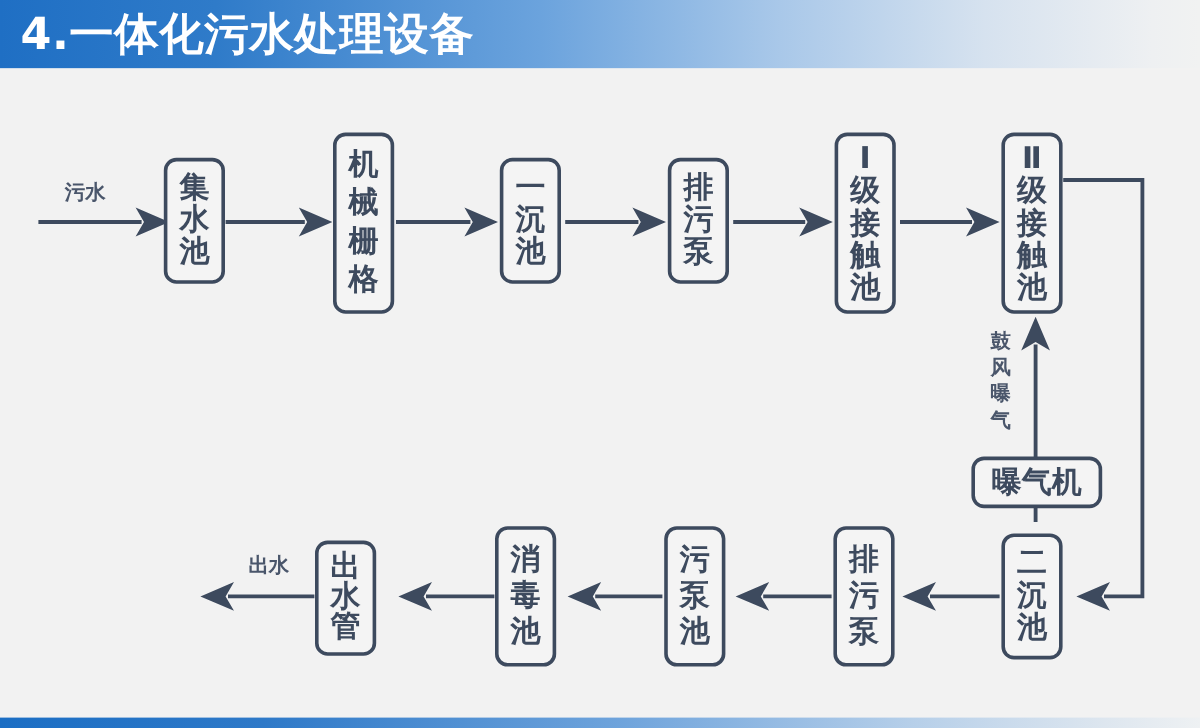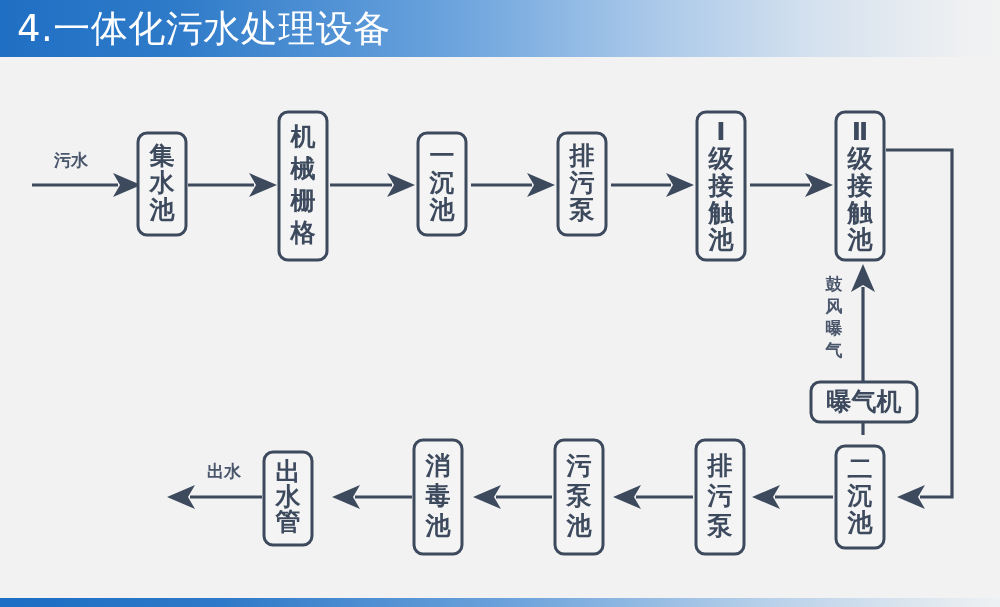--- a/index.html
+++ b/index.html
@@ -31,21 +31,21 @@
         #f1f2f2 100%);
   }
   #header-title {
     position: absolute;
     left: 17px;
     top: 2px;
     font-size: 37px;
     line-height: 53px;
     color: #ffffff;
     font-family: "DejaVu Sans", "Liberation Sans", sans-serif;
-    font-weight: 400;
+    font-weight: 700;
     letter-spacing: 0.5px;
     white-space: nowrap;
   }
 
   
   #diagram-canvas {
     position: absolute;
     left: 0; top: 57px;
     width: 1000px;
     height: 541px;

